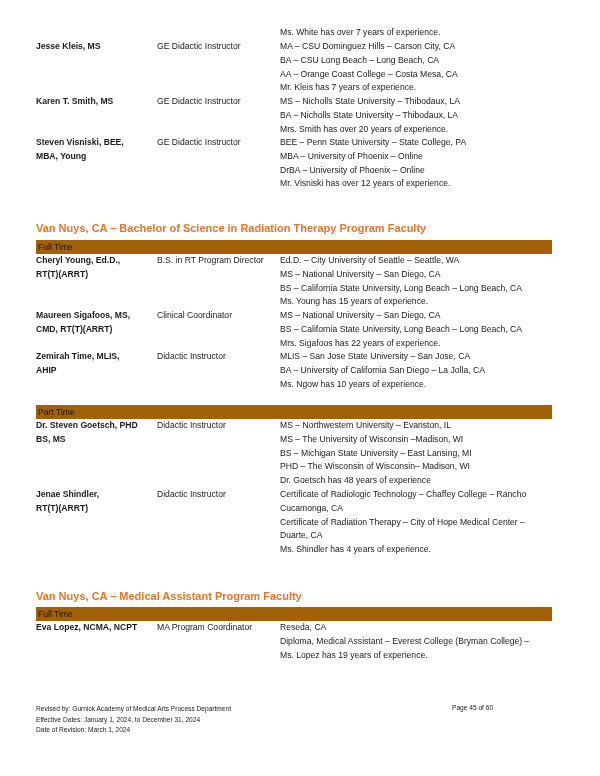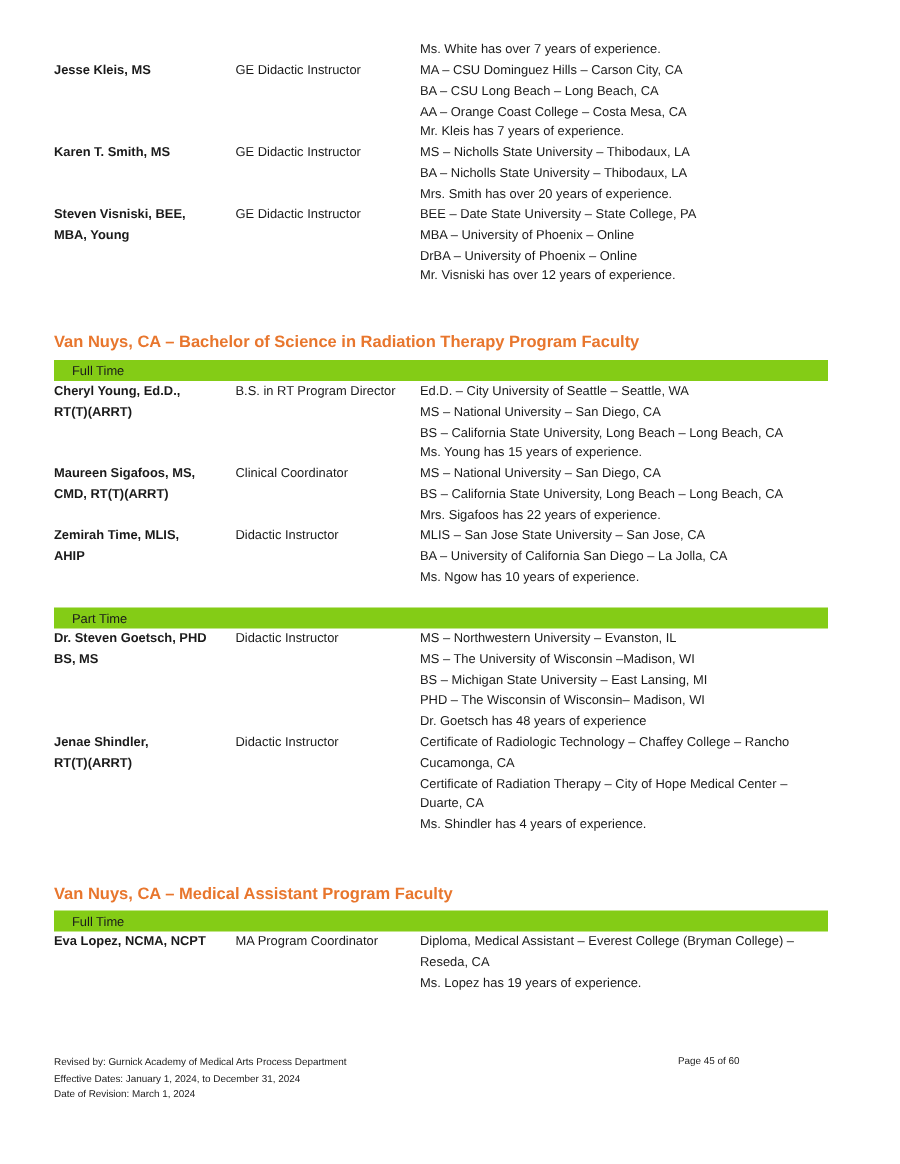--- a/index.html
+++ b/index.html
@@ -5,22 +5,22 @@
   html, body { margin:0; padding:0; background:#ffffff; }
   body { width:600px; height:776px; position:relative; overflow:hidden;
          font-family:"Liberation Sans", sans-serif; color:#1a1a1a; font-size:8.6px; }
   .page { position:absolute; left:0; top:0; width:600px; height:560px; }
   .row { position:absolute; left:36px; width:516px; }
   .name { position:absolute; left:0; width:118px; font-weight:bold; line-height:13.8px; }
   .title { position:absolute; left:121px; width:120px; line-height:13.8px; }
   .cred { position:absolute; left:244px; width:272px; line-height:13.8px; }
   .cred div { white-space:nowrap; }
   .section-title { position:absolute; left:36px; color:#e8762d; font-weight:bold; font-size:11px; }
-  .bar { position:absolute; left:36px; width:516px; height:14px; background:#84cc16;
-         line-height:14px; padding-left:12px; box-sizing:border-box; }
+  .bar { position:absolute; left:36px; width:516px; height:14px; background:#a16207;
+         line-height:14px; padding-left:2px; box-sizing:border-box; }
   .footer { position:absolute; left:36px; top:704px; font-size:6.6px; line-height:10.5px; color:#222; }
   .page-num { position:absolute; left:452px; top:704px; font-size:6.6px; color:#222; }
 </style>
 </head>
 <body>
 
 <div class="page">
 
   <div class="row" style="top:26px;">
     <div class="cred">
@@ -53,21 +53,21 @@
     </div>
   </div>
 
   <div class="row" style="top:136px;">
     <div class="name">
       <div>Steven Visniski, BEE,</div>
       <div>MBA, Young</div>
     </div>
     <div class="title">GE Didactic Instructor</div>
     <div class="cred">
-      <div>BEE – Date State University – State College, PA</div>
+      <div>BEE – Penn State University – State College, PA</div>
       <div>MBA – University of Phoenix – Online</div>
       <div>DrBA – University of Phoenix – Online</div>
       <div>Mr. Visniski has over 12 years of experience.</div>
     </div>
   </div>
 
   <div class="section-title" style="top:222px;">Van Nuys, CA – Bachelor of Science in Radiation Therapy Program Faculty</div>
   <div class="bar" style="top:240px;">Full Time</div>
 
   <div class="row" style="top:254px;">
@@ -144,22 +144,22 @@
 
   <div class="section-title" style="top:590px;">Van Nuys, CA – Medical Assistant Program Faculty</div>
   <div class="bar" style="top:607px;">Full Time</div>
 
   <div class="row" style="top:621px;">
     <div class="name">
       <div>Eva Lopez, NCMA, NCPT</div>
     </div>
     <div class="title">MA Program Coordinator</div>
     <div class="cred">
+      <div>Reseda, CA</div>
       <div>Diploma, Medical Assistant – Everest College (Bryman College) –</div>
-      <div>Reseda, CA</div>
       <div>Ms. Lopez has 19 years of experience.</div>
     </div>
   </div>
 
   <div class="footer">
     <div>Revised by: Gurnick Academy of Medical Arts Process Department</div>
     <div>Effective Dates: January 1, 2024, to December 31, 2024</div>
     <div>Date of Revision: March 1, 2024</div>
   </div>
   <div class="page-num">Page 45 of 60</div>

